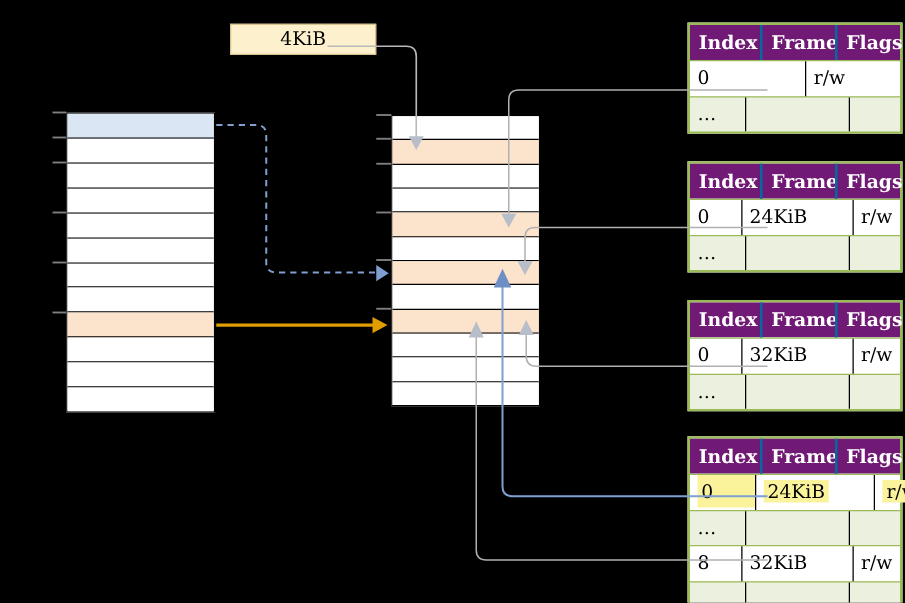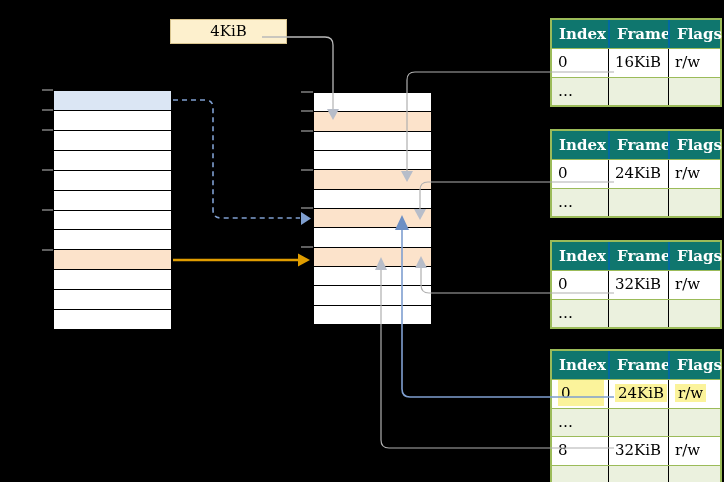--- a/index.html
+++ b/index.html
@@ -10,37 +10,37 @@
   
   .memcol{position:absolute;display:flex;flex-direction:column;
           background:#fff;border:1px solid #000;box-sizing:border-box;}
   #vm-col{left:53px;top:90px;width:119px;height:240px;}
   #pm-col{left:313px;top:92px;width:119px;height:233px;}
   .memrow{flex:1;background:#fff;border-bottom:1px solid #000;}
   .memrow:last-child{border-bottom:none;}
   .memrow.blue{background:#dbe6f4;}
   .memrow.orange{background:#fce3cb;}
   
-  .sizebox{position:absolute;left:170px;top:19px;width:117px;height:25px;
+  .sizebox{position:absolute;left:184px;top:19px;width:117px;height:25px;
     background:#fdf0cd;border:1px solid #d8c48e;box-sizing:border-box;
     text-align:center;font-size:15px;line-height:22px;color:#000;}
   
   .ptable{position:absolute;left:550px;width:172px;background:#fff;
     border:2px solid #9bbb59;box-sizing:border-box;}
-  .pt-header{display:flex;background:#0f766e;height:28px;}
+  .pt-header{display:flex;background:#701a75;height:28px;}
   .pt-hcell{color:#fff;font-weight:bold;font-size:15px;line-height:28px;
     padding-left:7px;box-sizing:border-box;}
   .pt-hcell.c1{width:56px;} .pt-hcell.c2{width:60px;} .pt-hcell.c3{width:52px;}
   .pt-hcell + .pt-hcell{border-left:2px solid #0369a1;}
   .pt-row{display:flex;height:28.5px;border-top:1.5px solid #9bbb59;
     box-sizing:border-box;background:#fff;}
   .pt-row.green{background:#ebf1de;}
   .pt-cell{font-size:15px;line-height:26px;padding-left:6px;
     box-sizing:border-box;color:#000;white-space:nowrap;}
-  .pt-cell.c1{width:56px;} .pt-cell.c2{width:60px;} .pt-cell.c3{width:52px;}
+  .pt-cell.c1{width:56px;} .pt-cell.c2{width:60px;} .pt-cell.c3{width:52px;margin-left:36px;}
   .pt-cell + .pt-cell{border-left:1px solid #000;}
   #pt1{top:18px;} #pt2{top:129px;} #pt3{top:240px;} #pt4{top:349px;}
   .hl{background:#fbf39b;padding:0 3px;}
   .hl.wide{display:inline-block;min-width:40px;}
   
   #overlay{position:absolute;left:0;top:0;width:724px;height:482px;
     pointer-events:none;z-index:5;}
 </style>
 </head>
 <body>
@@ -78,21 +78,20 @@
 </div>
 
 <div class="ptable" id="pt1">
   <div class="pt-header">
     <div class="pt-hcell c1">Index</div>
     <div class="pt-hcell c2">Frame</div>
     <div class="pt-hcell c3">Flags</div>
   </div>
   <div class="pt-row">
     <div class="pt-cell c1">0</div>
-    <div class="pt-cell c2">16KiB</div>
     <div class="pt-cell c3">r/w</div>
   </div>
   <div class="pt-row green">
     <div class="pt-cell c1">…</div>
     <div class="pt-cell c2"></div>
     <div class="pt-cell c3"></div>
   </div>
 </div>
 
 <div class="ptable" id="pt2">

